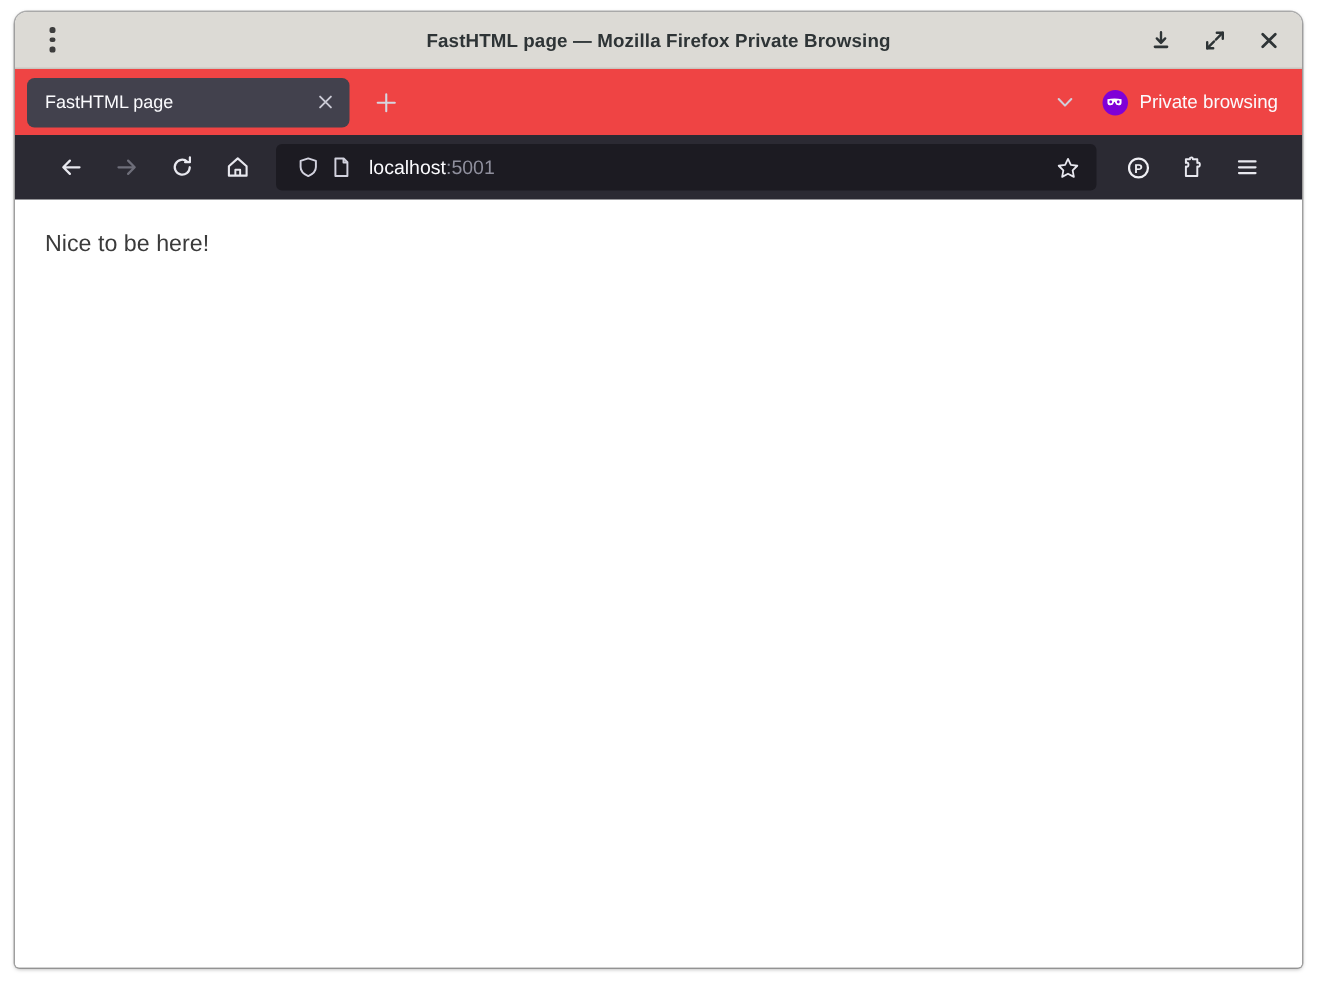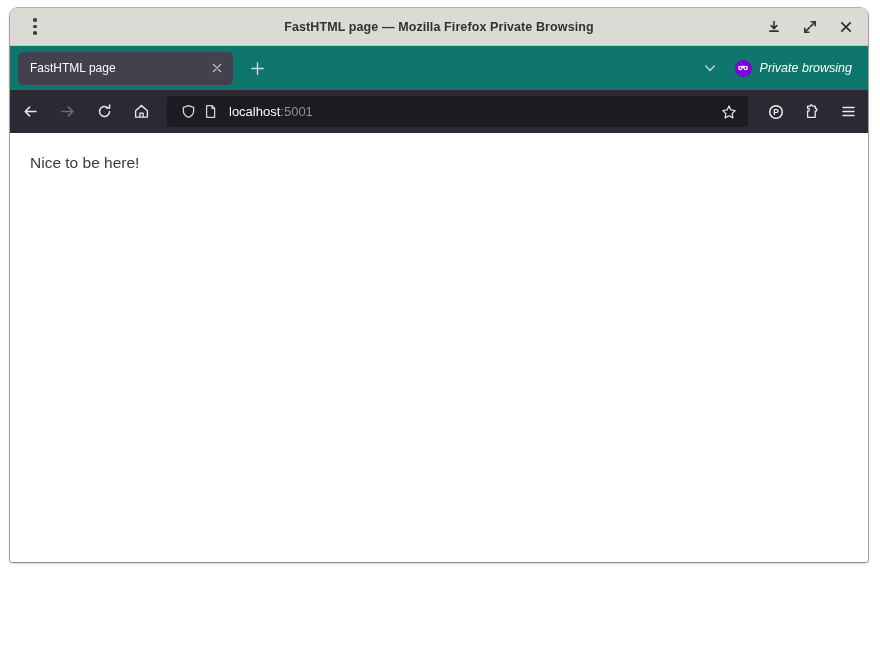--- a/index.html
+++ b/index.html
@@ -10,21 +10,21 @@
     background: #ffffff;
     font-family: "Liberation Sans", sans-serif;
     overflow: hidden;
   }
 
   #window {
     position: absolute;
     left: 10px;
     top: 8px;
     width: 858px;
-    height: 554px;
+    height: 637px;
     border-radius: 8px 8px 3px 3px;
     background: #ffffff;
     box-shadow: 0 1px 3px rgba(0,0,0,0.35), 0 0 0 1px #b9b9b9;
     overflow: hidden;
     display: flex;
     flex-direction: column;
   }
 
   
   .titlebar {
@@ -81,21 +81,21 @@
     border-radius: 4px;
     cursor: pointer;
   }
   .tb-btn svg { display: block; }
 
   
   .tabstrip {
     position: relative;
     height: 44px;
     flex: 0 0 44px;
-    background: #0f766e;
+    background: #ef4444;
     display: flex;
     align-items: center;
     padding: 0 6px;
   }
   .tab {
     position: relative;
     height: 33px;
     width: 215px;
     margin-left: 2px;
     border-radius: 5px;
@@ -153,21 +153,20 @@
     cursor: pointer;
   }
   .pb-indicator {
     display: flex;
     align-items: center;
     gap: 8px;
     padding: 0 8px 0 6px;
     height: 30px;
     border-radius: 4px;
     cursor: pointer;
-    font-style: italic;
   }
   .pb-label {
     font-size: 12.5px;
     color: #fbfbfe;
     white-space: nowrap;
   }
   .pb-icon {
     width: 17px;
     height: 17px;
     border-radius: 50%;
@@ -179,21 +178,21 @@
   }
 
   
   .navbar {
     position: relative;
     height: 43px;
     flex: 0 0 43px;
     background: #2b2a33;
     display: flex;
     align-items: center;
-    padding: 0 4px;
+    padding: 0 21px;
     box-sizing: border-box;
   }
   .nav-btn {
     width: 32px;
     height: 32px;
     display: flex;
     align-items: center;
     justify-content: center;
     border-radius: 4px;
     cursor: pointer;

